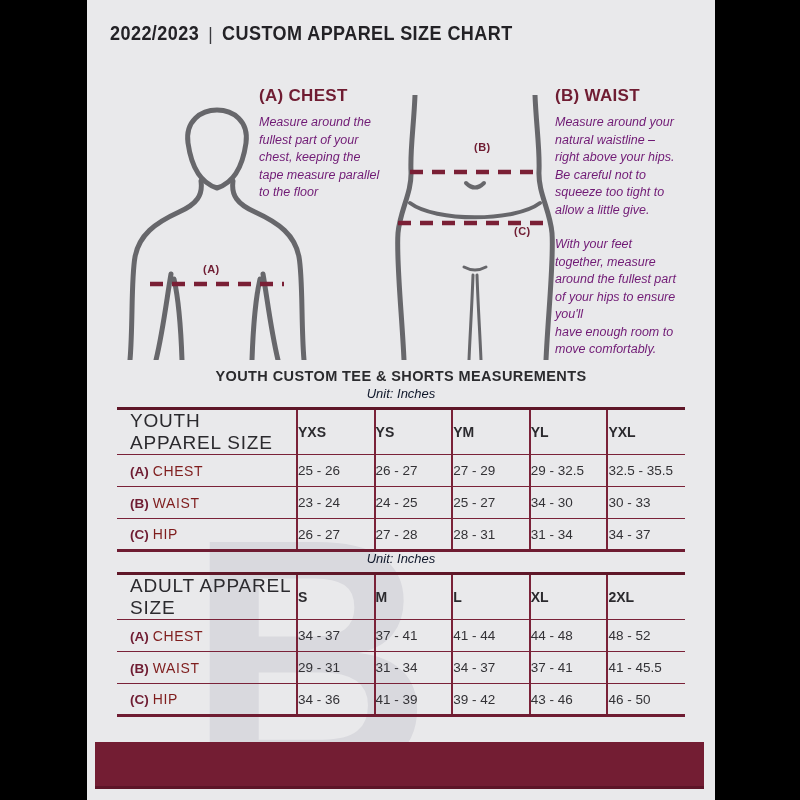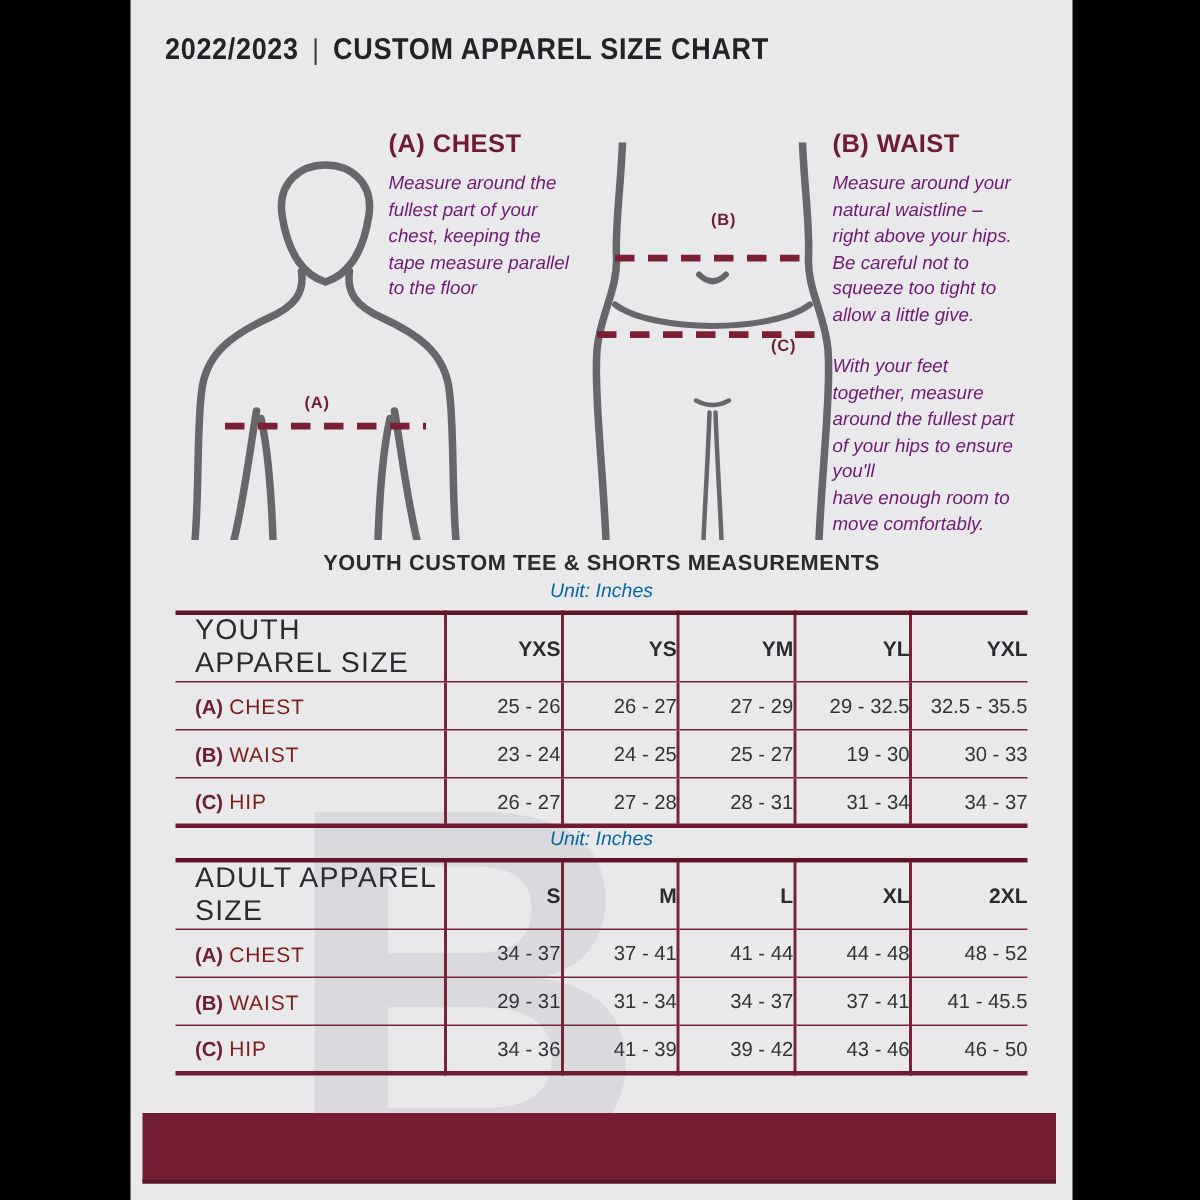--- a/index.html
+++ b/index.html
@@ -98,34 +98,34 @@
     text-align: center;
     font-size: 14.5px;
     font-weight: bold;
     color: #2b2b2e;
     letter-spacing: 0.4px;
   }
   .table-unit {
     text-align: center;
     font-size: 13px;
     font-style: italic;
-    color: #0369a1;
+    color: #0f172a;
     margin-top: 2px;
   }
   table.size-table {
     width: 568px;
     margin: 6px auto 0;
     border-collapse: collapse;
     table-layout: fixed;
     border-top: 3px solid #5f1728;
     border-bottom: 3px solid #6f1c32;
   }
   table.size-table th, table.size-table td {
     height: 32px;
-    text-align: right;
+    text-align: left;
     vertical-align: middle;
     font-size: 13.5px;
     color: #333236;
   }
   table.size-table th { height: 34px; font-size: 14px; font-weight: bold; color: #2b2a2e; }
   table.size-table th.label-col {
     font-weight: normal;
     font-size: 19px;
     letter-spacing: 0.8px;
   }
@@ -255,21 +255,21 @@
           <td>26 - 27</td>
           <td>27 - 29</td>
           <td>29 - 32.5</td>
           <td>32.5 - 35.5</td>
         </tr>
         <tr>
           <td class="label-col"><span class="row-marker">(B)</span><span class="row-label">WAIST</span></td>
           <td>23 - 24</td>
           <td>24 - 25</td>
           <td>25 - 27</td>
-          <td>19 - 30</td>
+          <td>34 - 30</td>
           <td>30 - 33</td>
         </tr>
         <tr>
           <td class="label-col"><span class="row-marker">(C)</span><span class="row-label">HIP</span></td>
           <td>26 - 27</td>
           <td>27 - 28</td>
           <td>28 - 31</td>
           <td>31 - 34</td>
           <td>34 - 37</td>
         </tr>

